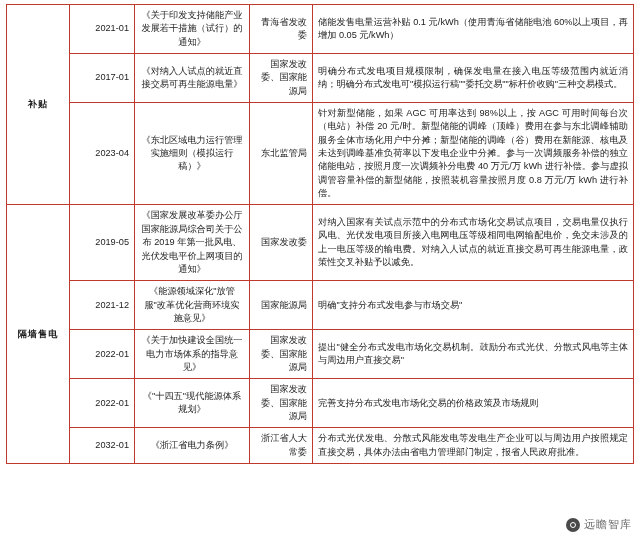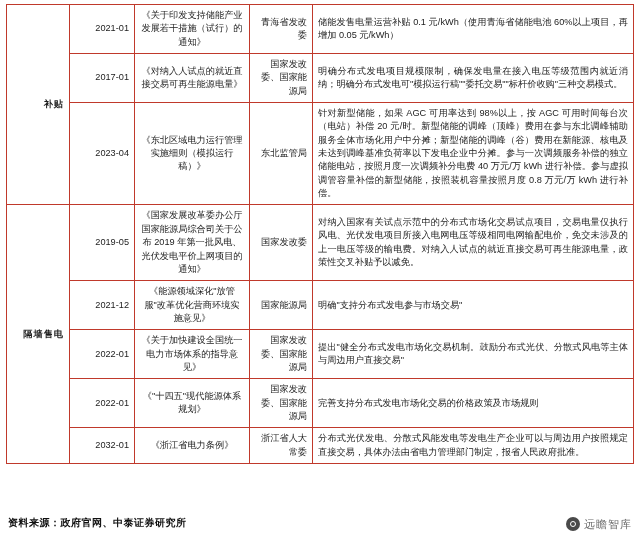--- a/index.html
+++ b/index.html
@@ -30,21 +30,21 @@
     border: 1px solid #c0392b;
     vertical-align: middle;
     padding: 4px 5px;
     font-size: 9.2px;
     line-height: 1.45;
     color: #1c1c1c;
     word-break: break-all;
   }
   td.cat {
     width: 52px;
-    text-align: right;
+    text-align: center;
     font-weight: bold;
     font-size: 11px;
     letter-spacing: 1px;
   }
   td.date {
     width: 54px;
     text-align: right;
     font-size: 9.5px;
   }
   td.doc {
@@ -72,20 +72,21 @@
     font-size: 10px;
     font-weight: bold;
     color: #111;
     letter-spacing: 0.5px;
   }
   .watermark {
     position: absolute;
     right: 8px;
     bottom: 4px;
     display: flex;
+    align-items: center;
     gap: 4px;
   }
   .wm-logo {
     width: 14px;
     height: 14px;
     border-radius: 50%;
     background: #4a4a4a;
     position: relative;
     flex: 0 0 auto;
   }
@@ -168,20 +169,19 @@
       <tr>
         <td class="date">2032-01</td>
         <td class="doc">《浙江省电力条例》</td>
         <td class="org">浙江省人大常委</td>
         <td class="content">分布式光伏发电、分散式风能发电等发电生产企业可以与周边用户按照规定直接交易，具体办法由省电力管理部门制定，报省人民政府批准。</td>
       </tr>
 
     </tbody>
   </table>
 
-  <div class="footer">资料来源：政府官网、中泰证券研究所</div>
 
   <div class="watermark">
     <span class="wm-logo"></span>
     <span class="wm-text">远瞻智库</span>
   </div>
 
 </div>
 
 </body></html>

